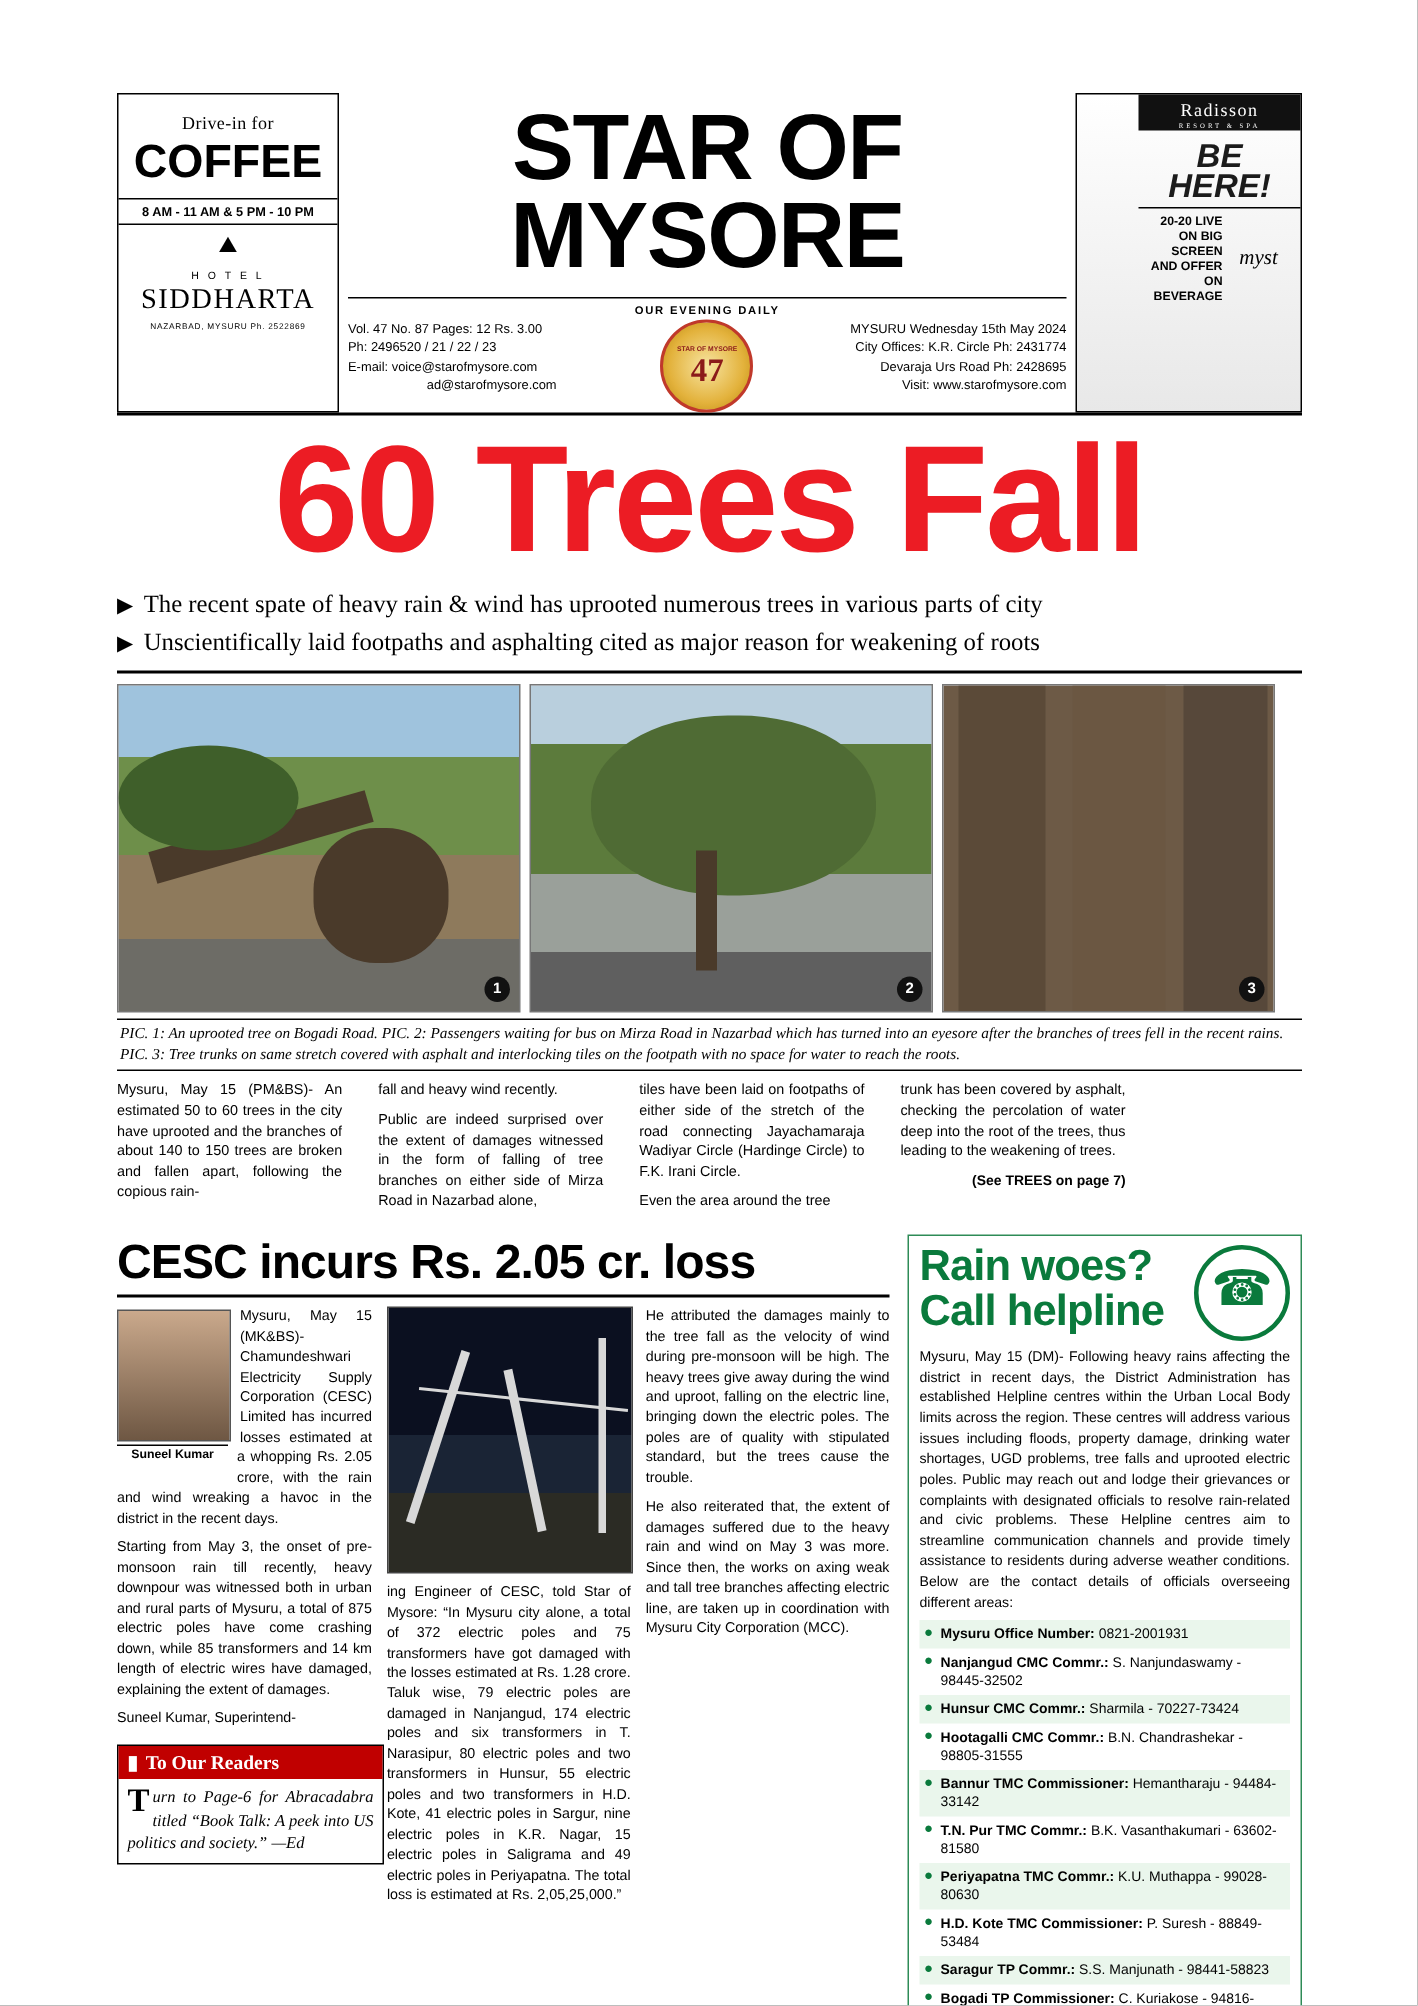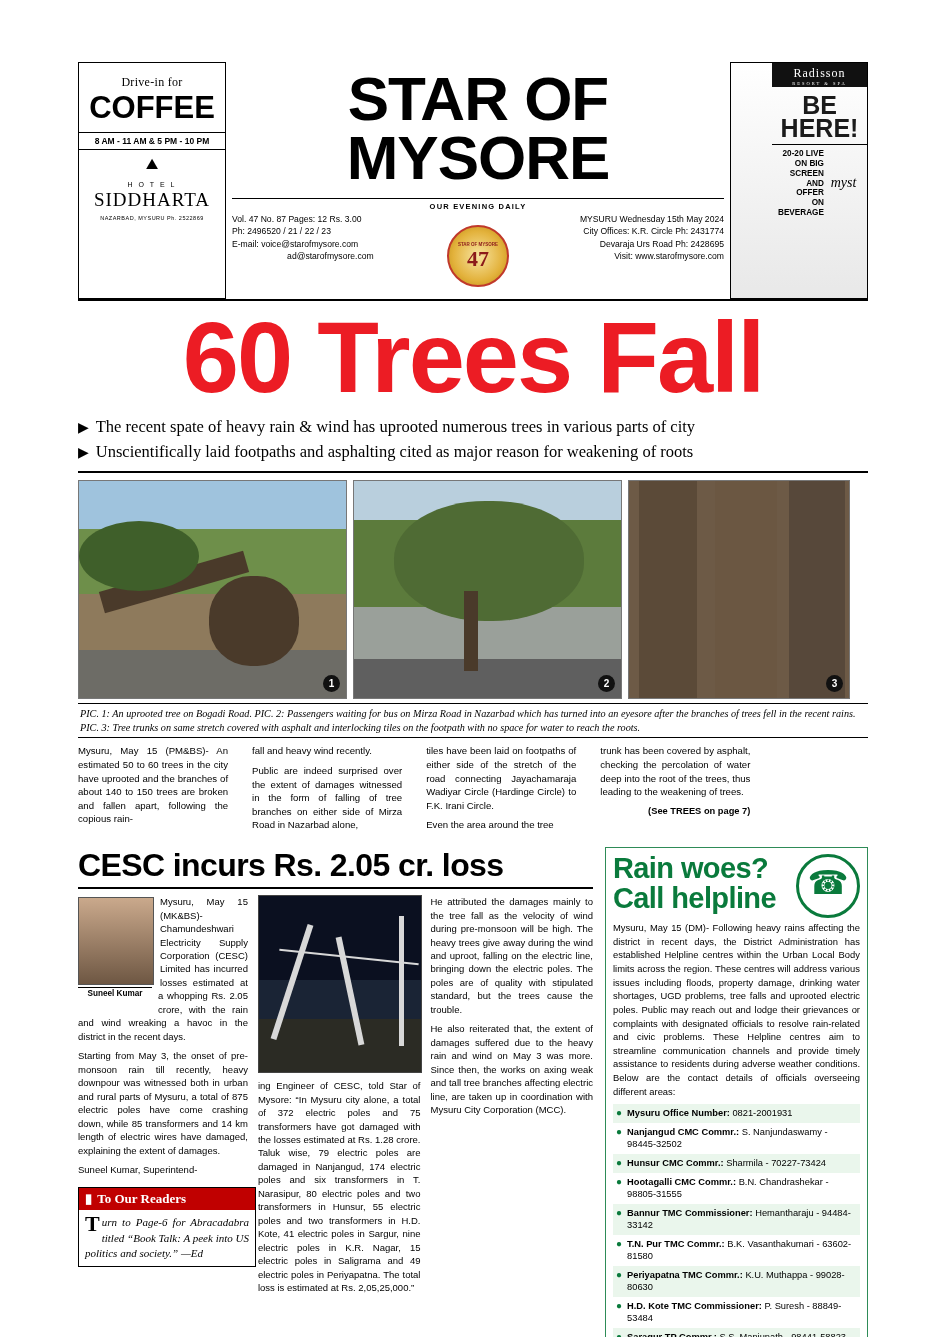--- a/index.html
+++ b/index.html
@@ -18,28 +18,28 @@
   .ad-left .sidsub{font-size:5.5px;text-align:center;margin-top:4px;letter-spacing:.5px;padding-bottom:4px;}
   .ad-left .lamp{font-size:15px;text-align:center;line-height:1;margin-top:6px;}
 
   .mast-center{flex:1;padding:0 6px;}
   .title{font-family:"Liberation Sans",sans-serif;font-weight:bold;font-size:62px;line-height:.95;text-align:center;letter-spacing:-1px;margin-top:8px;}
   .evening{text-align:center;font-size:7.5px;letter-spacing:1.2px;font-weight:bold;margin-top:10px;border-top:1px solid #000;padding-top:3px;}
   .mast-info{display:flex;font-size:8.6px;line-height:1.45;margin-top:2px;}
   .mi-left{width:40%;}
   .mi-mid{width:20%;text-align:center;}
   .mi-right{width:40%;text-align:right;}
-  .emblem{width:58px;height:58px;border-radius:50%;background:radial-gradient(circle,#f7e4a0 0%,#e3b23c 60%,#b8860b 100%);border:2px solid #c0392b;margin:12px auto;display:flex;align-items:center;justify-content:center;flex-direction:column;}
+  .emblem{width:58px;height:58px;border-radius:50%;background:radial-gradient(circle,#f7e4a0 0%,#e3b23c 60%,#b8860b 100%);border:2px solid #c0392b;margin:0 auto;display:flex;align-items:center;justify-content:center;flex-direction:column;}
   .emblem .n47{font-family:"Liberation Serif",serif;font-weight:bold;font-size:22px;color:#8b1a1a;line-height:1;}
   .emblem .etop{font-size:4.5px;color:#8b1a1a;font-weight:bold;}
 
-  .ad-right{width:138px;border:1.5px solid #000;box-sizing:border-box;text-align:center;background:linear-gradient(#fff,#e8e8e8);padding-left:41px;}
+  .ad-right{width:151px;border:1.5px solid #000;box-sizing:border-box;text-align:center;background:linear-gradient(#fff,#e8e8e8);padding-left:41px;}
   .radisson{background:#111;color:#fff;font-family:"Liberation Serif",serif;font-size:12px;padding:3px 0 1px;letter-spacing:1px;}
   .radisson small{display:block;font-size:4.5px;letter-spacing:2px;}
-  .behere{font-family:"Liberation Sans",sans-serif;font-weight:bold;font-size:25px;line-height:.92;color:#1b1b1b;padding:7px 0 4px;}
+  .behere{font-family:"Liberation Sans",sans-serif;font-weight:bold;font-size:22px;line-height:.92;color:#1b1b1b;padding:7px 0 4px;font-style:italic;}
   .adr-bar{border-top:1px solid #000;display:flex;align-items:center;}
   .adr-txt{flex:1;font-size:8.2px;font-weight:bold;line-height:1.2;padding:4px 2px;text-align:right;padding-left:6px;}
   .adr-logo{width:44px;font-family:"Liberation Serif",serif;font-style:italic;font-size:14px;padding-right:6px;}
 
   
   .headline{color:#ec1c24;font-family:"Liberation Sans",sans-serif;font-weight:bold;font-size:101px;line-height:1;text-align:center;margin:6px 0 0;letter-spacing:-2px;}
   .deck{font-family:"Liberation Serif",serif;font-size:16.5px;line-height:1.5;margin-top:7px;}
   .deck div{display:flex;align-items:baseline;}
   .tri{color:#000;font-size:14px;margin-right:7px;}
   hr.rule{border:0;border-top:2px solid #000;margin:7px 0 0;}

